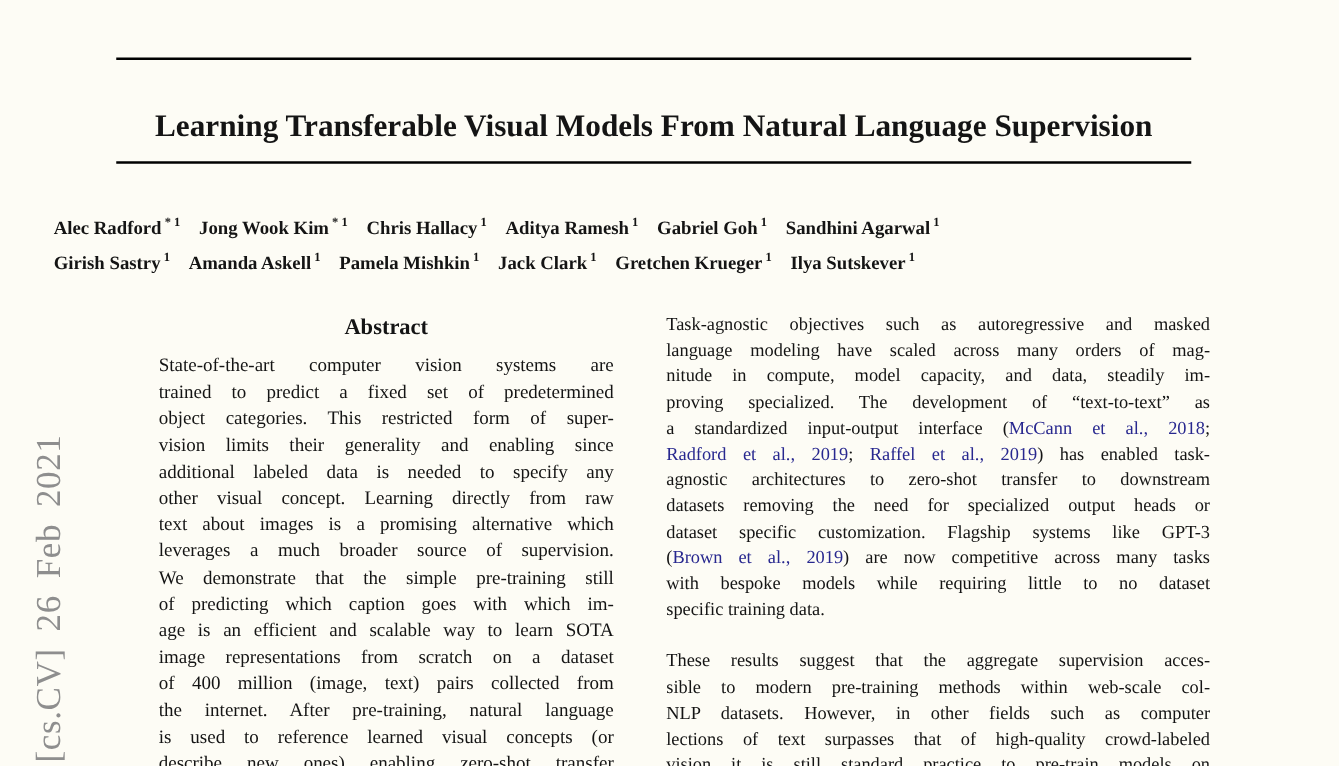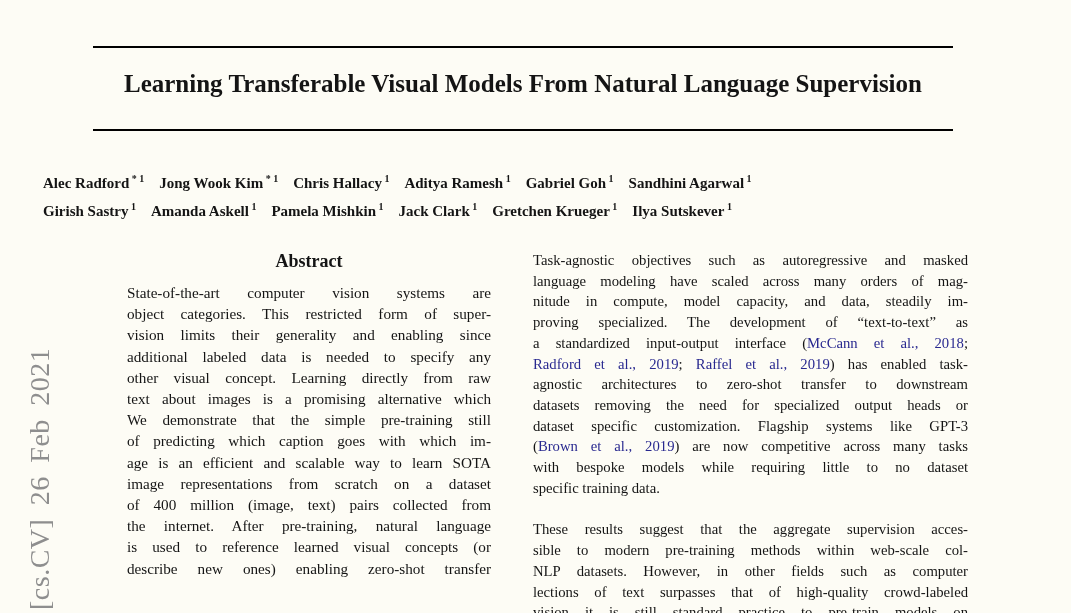--- a/index.html
+++ b/index.html
@@ -9,21 +9,21 @@
     font-family:"Liberation Serif","DejaVu Serif",serif;
     color:#141414;
   }
   .page { position:relative; width:1071px; height:613px; }
 
   .rule { position:absolute; left:93px; width:860px; height:2px; background:#000; }
   .rule-top { top:46px; }
   .rule-bottom { top:129px; }
 
   .title {
-    position:absolute; left:93px; top:70px; width:860px;
+    position:absolute; left:93px; top:88px; width:860px;
     text-align:center; font-weight:bold; font-size:25px; line-height:28px;
     white-space:nowrap;
   }
 
   .authors {
     position:absolute; left:43px; top:167px; width:960px;
     font-weight:bold; font-size:15px;
   }
   .author-row {
     display:flex; justify-content:flex-start; gap:15px;
@@ -84,25 +84,27 @@
         <span class="author">Jack Clark<sup>&nbsp;1</sup></span>
         <span class="author">Gretchen Krueger<sup>&nbsp;1</sup></span>
         <span class="author">Ilya Sutskever<sup>&nbsp;1</sup></span>
       </div>
   </div>
 
   <div class="abstract-heading">Abstract</div>
 
   <div class="abstract-body" id="abstract-body">
       <div class="jline">State-of-the-art computer vision systems are</div>
+      <div class="jline">trained to predict a fixed set of predetermined</div>
       <div class="jline">object categories. This restricted form of super-</div>
       <div class="jline">vision limits their generality and enabling since</div>
       <div class="jline">additional labeled data is needed to specify any</div>
       <div class="jline">other visual concept. Learning directly from raw</div>
       <div class="jline">text about images is a promising alternative which</div>
+      <div class="jline">leverages a much broader source of supervision.</div>
       <div class="jline">We demonstrate that the simple pre-training still</div>
       <div class="jline">of predicting which caption goes with which im-</div>
       <div class="jline">age is an efficient and scalable way to learn SOTA</div>
       <div class="jline">image representations from scratch on a dataset</div>
       <div class="jline">of 400 million (image, text) pairs collected from</div>
       <div class="jline">the internet. After pre-training, natural language</div>
       <div class="jline">is used to reference learned visual concepts (or</div>
       <div class="jline">describe new ones) enabling zero-shot transfer</div>
     </div>
 

